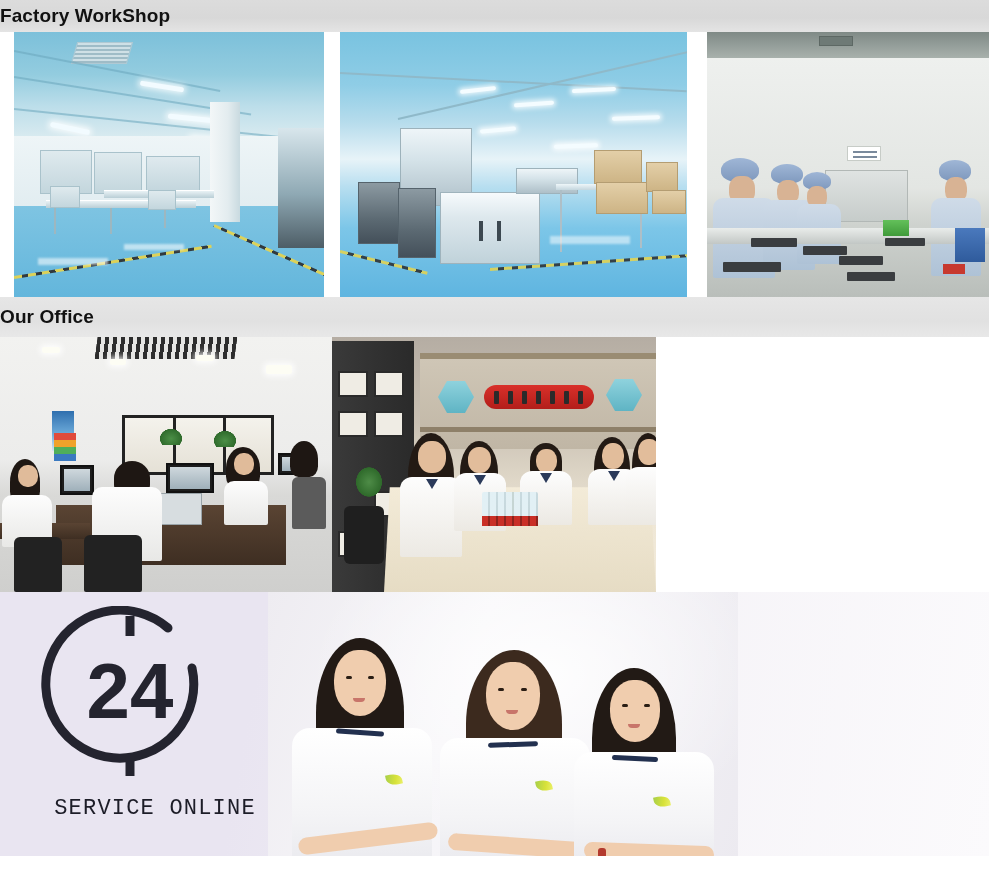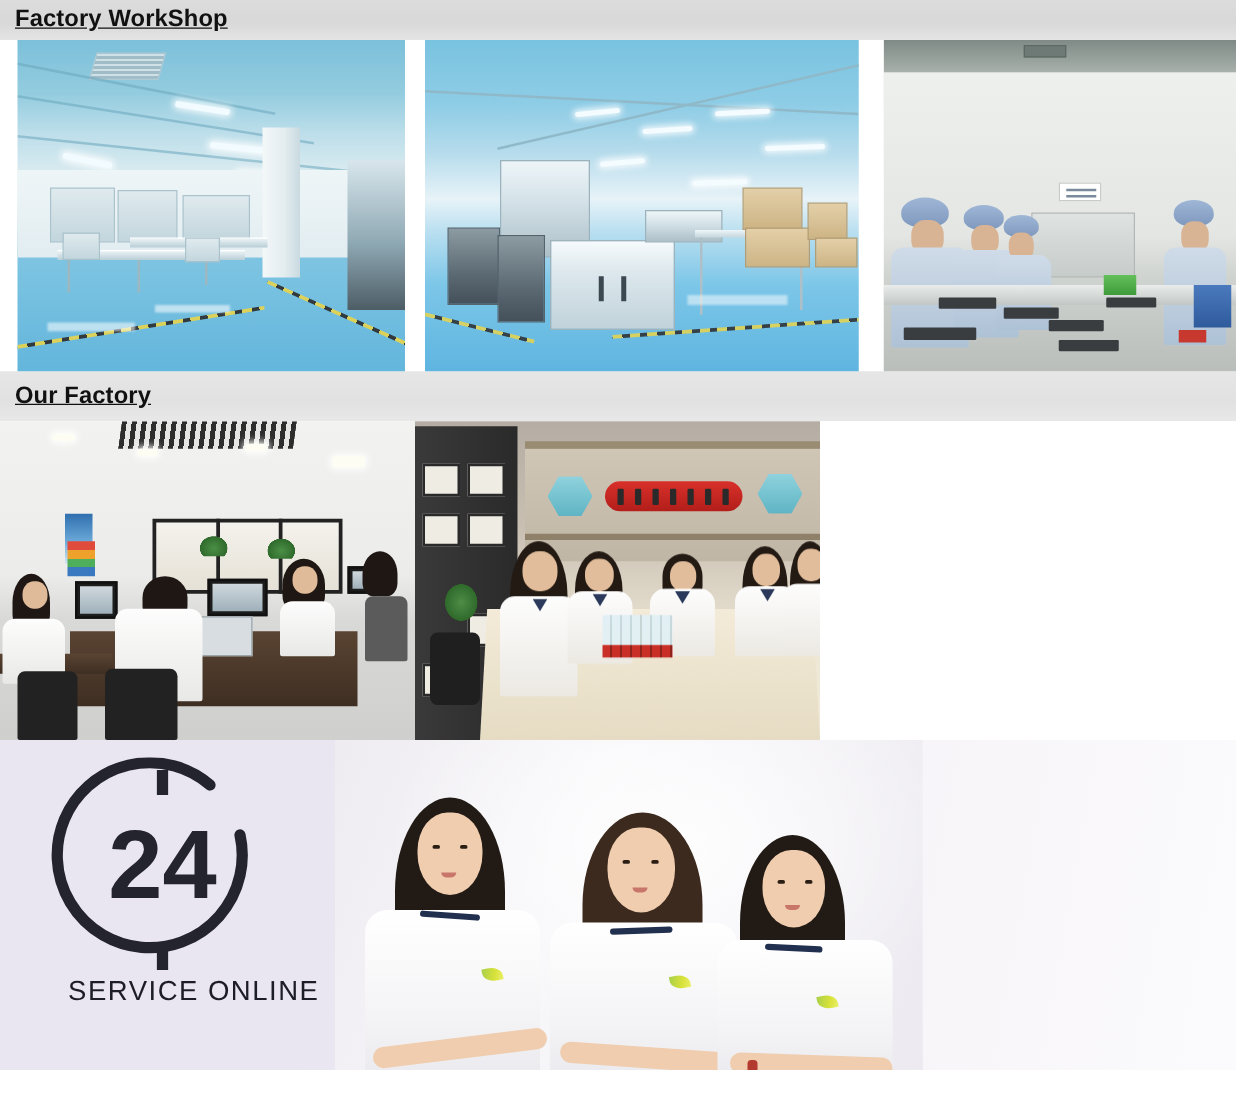--- a/index.html
+++ b/index.html
@@ -12,22 +12,21 @@
   }
 
   
   .section-head{
     width:989px;
     background:linear-gradient(180deg,#dcdcdc 0%,#d8d8d8 55%,#e4e4e4 100%);
     display:flex; align-items:center;
   }
   .section-head .title{
     font-size:19px; font-weight:bold; color:#111; letter-spacing:.1px;
-    padding-left:12px;
-    text-decoration:underline;
+    padding-left:0;
   }
   #head-factory{ height:32px; }
   #head-office{ height:40px; background:linear-gradient(180deg,#e6e6e6 0%,#e1e1e1 60%,#e8e8e8 100%); }
 
   
   .row{ display:flex; width:989px; background:#fff; }
   #row-factory{ height:265px; }
   #row-office{ height:255px; }
 
   .photo{ position:relative; overflow:hidden; flex:0 0 auto; }
@@ -390,23 +389,23 @@
   #banner{
     position:relative; width:989px; height:264px;
     background:linear-gradient(100deg,#e9e5f1 0%,#e9e5f1 26%,#efecf4 45%,#f6f4f8 66%,#fbfafc 100%);
     overflow:hidden;
   }
   .badge-wrap{
     position:absolute; left:40px; top:14px; width:180px; height:180px;
   }
   .clock-svg{ display:block; width:180px; height:180px; }
   .service-text{
-    position:absolute; left:40px; top:188px; width:230px;
+    position:absolute; left:40px; top:204px; width:230px;
     text-align:center; font-size:22px; letter-spacing:1.2px;
-    color:#1d1d28; font-family:Liberation Sans, sans-serif;
+    color:#1d1d28; font-family:Liberation Mono, monospace;
   }
 
   
   .staff{
     position:absolute; left:268px; top:0; width:470px; height:278px;
     background:linear-gradient(180deg,#f5f4f7 0%,#eeecf2 58%,#e7e4ed 100%);
   }
   .staff .backdrop{
     position:absolute; inset:0;
     background:
@@ -545,21 +544,21 @@
     <div class="tray" style="left:140px;top:240px;width:48px;height:9px;"></div>
     <div class="tray" style="left:16px;top:230px;width:58px;height:10px;"></div>
     <div class="tray" style="left:178px;top:206px;width:40px;height:8px;"></div>
     <div class="greenbox"></div>
     <div class="bin"></div>
     <div class="redmark"></div>
   </div>
 </div>
 
 <div class="section-head" id="head-office">
-  <span class="title">Our Factory</span>
+  <span class="title">Our Office</span>
 </div>
 
 <div class="row" id="row-office">
 
 
   <div class="photo openoffice">
     <div class="slats"></div>
     <div class="light" style="left:42px;top:10px;width:18px;height:6px;"></div>
     <div class="light" style="left:110px;top:22px;width:16px;height:6px;"></div>
     <div class="light" style="left:196px;top:18px;width:18px;height:6px;"></div>

